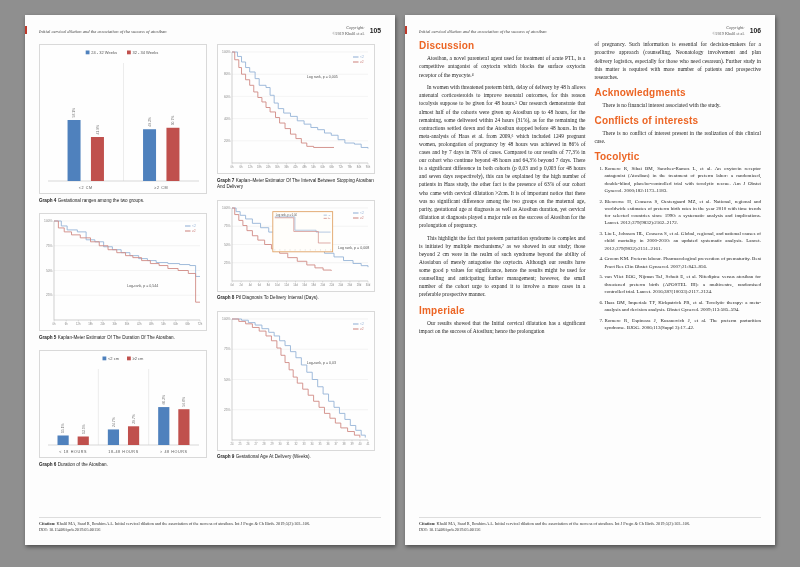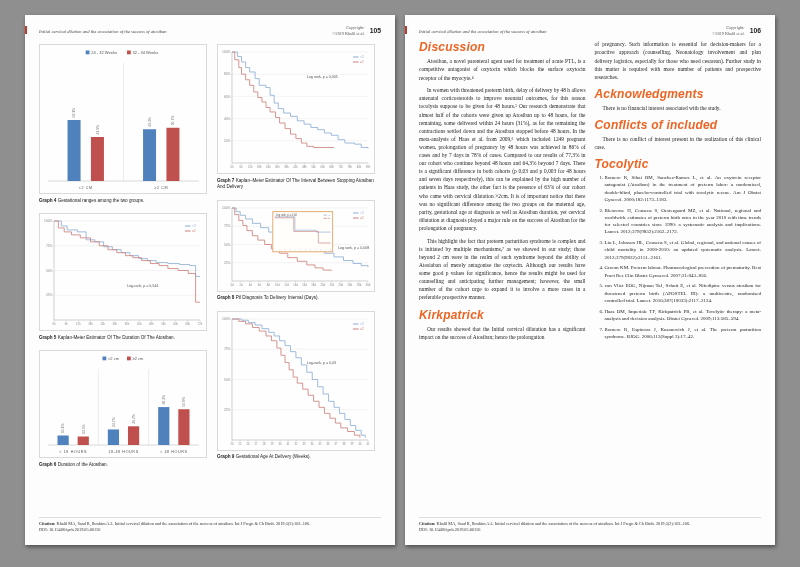--- a/index.html
+++ b/index.html
@@ -20,22 +20,22 @@
   .gcol2{width:158px;}
   figure{margin:0 0 9px 0;}
   .chart{width:100%;}
   .c-g4{height:150px}.c-g5{height:118px}.c-g6{height:108px}.c-g7{height:130px}.c-g8{height:92px}.c-g9{height:140px}
   .cap{font-family:"Liberation Sans",sans-serif;font-size:4.6px;color:#222;margin-top:3.5px;line-height:1.4;}
   .cap-label{font-weight:bold;}
 
   
   .cols{display:flex;gap:9px;margin-top:4px;}
   .col{width:167px;}
-  h2.sec{color:#ec6524;font-family:"Liberation Sans",sans-serif;font-size:12px;font-weight:bold;
-         margin:6px 0 3px 0;letter-spacing:.2px;font-style:italic;}
+  h2.sec{color:#ec6524;font-family:"Liberation Sans",sans-serif;font-size:10px;font-weight:bold;
+         margin:6px 0 3px 0;letter-spacing:.2px;}
   h2.sec.first{margin-top:0;}
   .col p{font-size:5.4px;line-height:1.5;color:#1d1d1d;text-align:justify;margin:0 0 4.5px 0;text-indent:8px;}
   .col p.cont{text-indent:0;}
   ol.refs{margin:1px 0 0 0;padding-left:10px;}
   ol.refs li{font-size:5px;line-height:1.45;color:#1d1d1d;text-align:justify;margin-bottom:3.5px;}
 
   .page-footer{position:absolute;left:14px;right:14px;bottom:12px;border-top:.5px solid #ddd;padding-top:3px;}
   .page-footer p{margin:0;font-size:4.3px;color:#333;line-height:1.4;}
   .page-footer .b{font-weight:bold;}
 </style>
@@ -372,28 +372,28 @@
         <div class="page-num">106</div>
       </div>
     </div>
 
     <div class="cols">
       <div class="col">
         <h2 class="sec first">Discussion</h2>
         <p>Atosiban, a novel parenteral agent used for treatment of acute PTL, is a competitive antagonist of oxytocin which blocks the surface oxytocin receptor of the myocyte.⁴</p>
         <p>In women with threatened preterm birth, delay of delivery by 48 h allows antenatal corticosteroids to improve neonatal outcomes, for this reason tocolysis suppose to be given for 48 hours.⁵ Our research demonstrate that almost half of the cohorts were given up Atosiban up to 48 hours, for the remaining, some delivered within 24 hours (31%), as for the remaining the contractions settled down and the Atosiban stopped before 48 hours. In the meta-analysis of Haas et al. from 2009,⁶ which included 1249 pregnant women, prolongation of pregnancy by 48 hours was achieved in 86% of cases and by 7 days in 78% of cases. Compared to our results of 77,3% in our cohort who continue beyond 48 hours and 64,3% beyond 7 days. There is a significant difference in both cohorts (p 0,03 and p 0,003 for 48 hours and seven days respectively), this can be explained by the high number of patients in Haas study, the other fact is the presence of 63% of our cohort who came with cervical dilatation &gt;2cm. It is of important notice that there was no significant difference among the two groups on the maternal age, parity, gestational age at diagnosis as well as Atosiban duration, yet cervical dilatation at diagnosis played a major rule on the success of Atosiban for the prolongation of pregnancy.</p>
         <p>This highlight the fact that preterm parturition syndrome is complex and is initiated by multiple mechanisms,⁷ as we showed in our study; those beyond 2 cm were in the realm of such syndrome beyond the ability of Atosiaban of merely antagonise the oxytocin. Although our results have some good p values for significance, hence the results might be used for counselling and anticipating further management; however, the small number of the cohort urge to expand it to involve a more cases in a preferable prospective manner.</p>
-        <h2 class="sec">Kirkpatrick</h2>
+        <h2 class="sec">Imperiale</h2>
         <p>Our results showed that the Initial cervical dilatation has a significant impact on the success of Atosiban; hence the prolongation</p>
       </div>
       <div class="col">
         <p class="cont">of pregnancy. Such information is essential for decision-makers for a proactive approach (counselling, Neonatology involvement and plan delivery logistics, especially for those who need cesarean). Further study in this matter is required with more number of patients and prospective researches.</p>
         <h2 class="sec">Acknowledgments</h2>
         <p>There is no financial interest associated with the study.</p>
-        <h2 class="sec">Conflicts of included</h2>
+        <h2 class="sec">Conflicts of interests</h2>
         <p>There is no conflict of interest present in the realization of this clinical case.</p>
         <h2 class="sec">Tocolytic</h2>
         <ol class="refs">
           <li>Romero R, Sibai BM, Sanchez-Ramos L, et al. An oxytocin receptor antagonist (Atosiban) in the treatment of preterm labor: a randomized, double-blind, placebo-controlled trial with tocolytic rescue. Am J Obstet Gynecol. 2000;182:1173–1183.</li>
           <li>Blencowe H, Cousens S, Oestergaard MZ, et al. National, regional and worldwide estimates of preterm birth rates in the year 2010 with time trends for selected countries since 1990: a systematic analysis and implications. Lancet. 2012;379(9832):2162–2172.</li>
           <li>Liu L, Johnson HL, Cousens S, et al. Global, regional, and national causes of child mortality in 2000-2010: an updated systematic analysis. Lancet. 2012;379(9832):2151–2161.</li>
           <li>Groom KM. Preterm labour. Pharmacological prevention of prematurity. Best Pract Res Clin Obstet Gynaecol. 2007;21:843–856.</li>
           <li>van Vliet EOG, Nijman TaJ, Schuit E, et al. Nifedipine versus atosiban for threatened preterm birth (APOSTEL III): a multicentre, randomised controlled trial. Lancet. 2016;387(10033):2117–2124.</li>
           <li>Haas DM, Imperiale TF, Kirkpatrick PR, et al. Tocolytic therapy: a meta-analysis and decision analysis. Obstet Gynecol. 2009;113:585–594.</li>
           <li>Romero R, Espinoza J, Kusanovich J, et al. The preterm parturition syndrome. BJOG. 2006;113(Suppl 3):17–42.</li>

